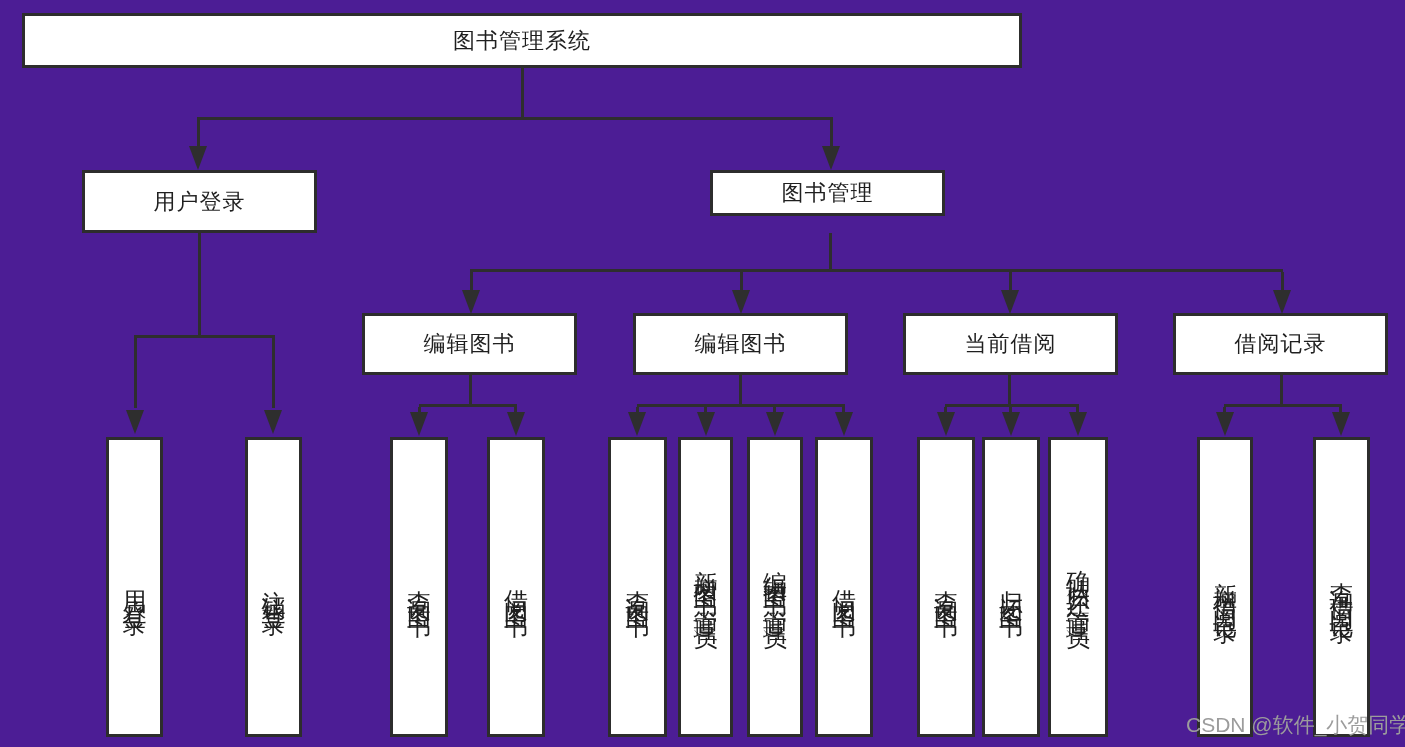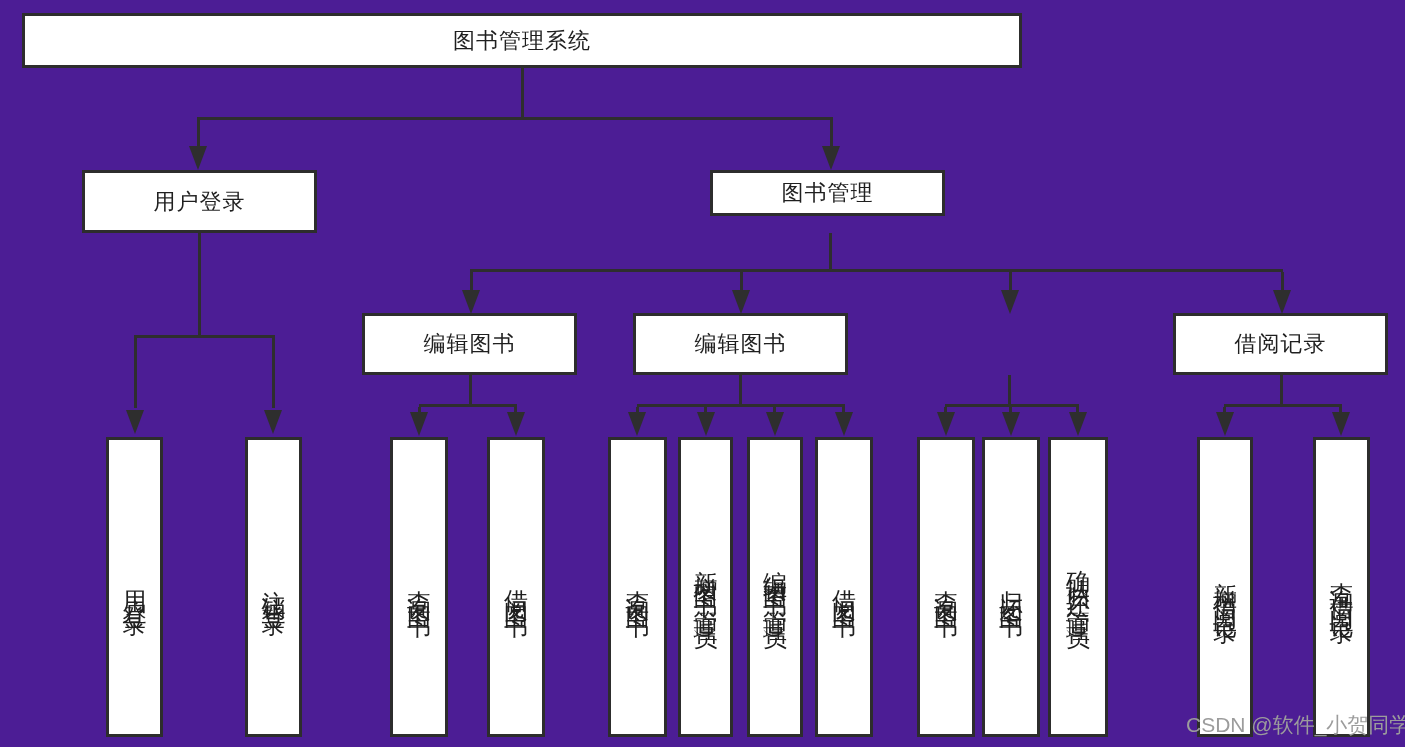--- a/index.html
+++ b/index.html
@@ -68,20 +68,23 @@
   </div>
   <div class="box h" style="left:710px;top:170px;width:235px;height:46px">
     <span class="lbl">图书管理</span>
   </div>
 
   <div class="box h" style="left:362px;top:313px;width:215px;height:62px">
     <span class="lbl">编辑图书</span>
   </div>
   <div class="box h" style="left:633px;top:313px;width:215px;height:62px">
     <span class="lbl">编辑图书</span>
+  </div>
+  <div class="box h" style="left:903px;top:313px;width:215px;height:62px">
+    <span class="lbl">当前借阅</span>
   </div>
   <div class="box h" style="left:1173px;top:313px;width:215px;height:62px">
     <span class="lbl">借阅记录</span>
   </div>
 
   <div class="box v" style="left:106px;top:437px;width:57px;height:300px">
     <span class="vtext">用户登录</span>
   </div>
   <div class="box v" style="left:245px;top:437px;width:57px;height:300px">
     <span class="vtext">注销登录</span>

